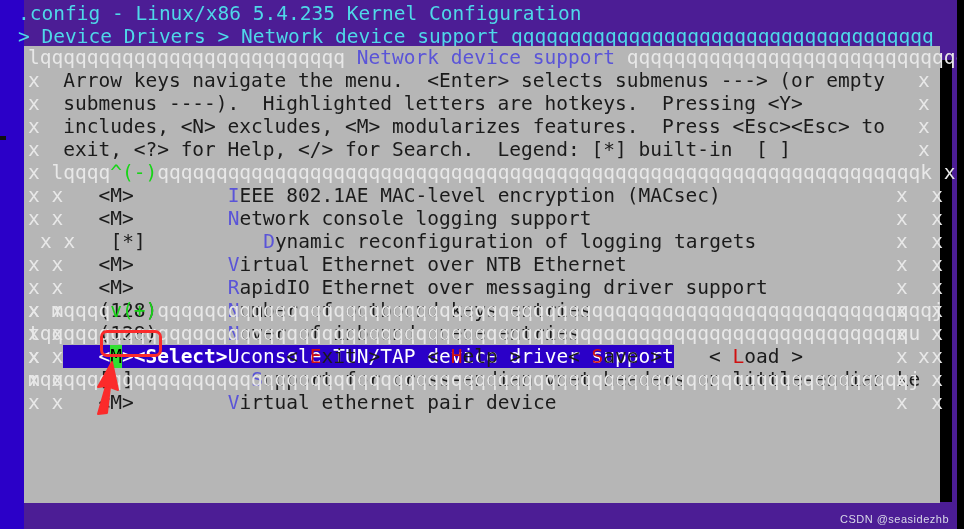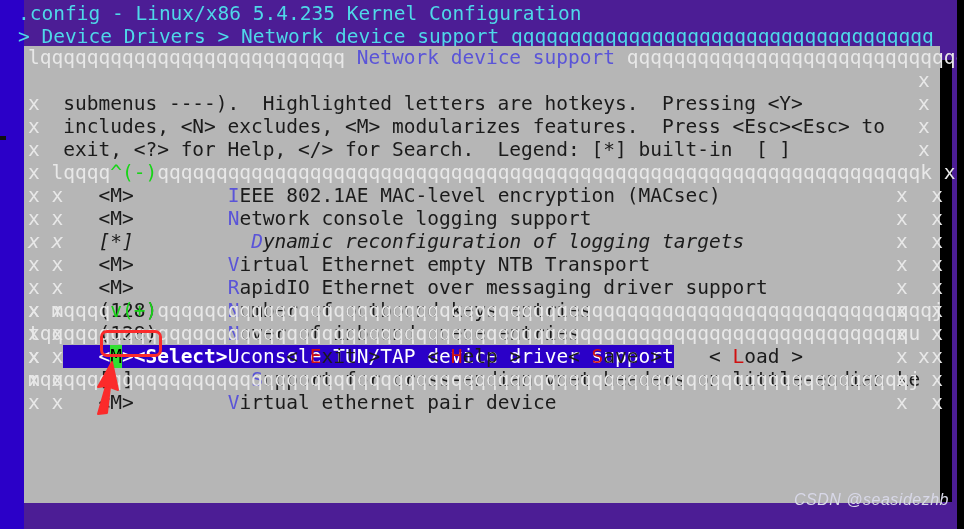--- a/index.html
+++ b/index.html
@@ -113,26 +113,25 @@
     left: 92px;
     top: 356px;
     width: 46px;
     height: 60px;
     pointer-events: none;
   }
 
   #watermark {
     position: absolute;
     right: 8px;
-    bottom: 20px;
+    bottom: 4px;
     font-family: "Liberation Sans", sans-serif;
-    font-size: 16px;
+    font-size: 11px;
     color: #d8d8e8;
     letter-spacing: 0.5px;
-    font-style: italic;
   }
   #leftbar {
     position: absolute;
     left: 0; top: 0; width: 24px; height: 529px;
     background: #2b00c8;
   }
   #leftnotch {
     position: absolute; left: 0; top: 136px; width: 6px; height: 4px;
     background: #101010;
   }
@@ -148,39 +147,40 @@
   <div class="title-line">.config - Linux/x86 5.4.235 Kernel Configuration</div>
   <div class="crumb-line"><span>&gt; Device Drivers &gt; Network device support </span><span class="fill">qqqqqqqqqqqqqqqqqqqqqqqqqqqqqqqqqqqq</span></div>
 
   <div class="shadow"></div>
   <div class="shadow2"></div>
 
   <div id="dialog">
 
     <div class="row" style="top:0px; left:4px;"><span class="border">l</span><span class="border">qqqqqqqqqqqqqqqqqqqqqqqqqq</span><span class="border"> </span><span class="dlgtitle">Network device support</span><span class="border"> </span><span class="border">qqqqqqqqqqqqqqqqqqqqqqqqqqqqq</span></div>
 
+    <div class="row" style="top:23px; left:4px;"><span class="border">x</span><span>  </span><span>Arrow keys navigate the menu.  &lt;Enter&gt; selects submenus ---&gt; (or empty</span></div>
     <div class="row" style="top:46px; left:4px;"><span class="border">x</span><span>  </span><span>submenus ----).  Highlighted letters are hotkeys.  Pressing &lt;Y&gt;</span></div>
     <div class="row" style="top:69px; left:4px;"><span class="border">x</span><span>  </span><span>includes, &lt;N&gt; excludes, &lt;M&gt; modularizes features.  Press &lt;Esc&gt;&lt;Esc&gt; to</span></div>
     <div class="row" style="top:92px; left:4px;"><span class="border">x</span><span>  </span><span>exit, &lt;?&gt; for Help, &lt;/&gt; for Search.  Legend: [*] built-in  [ ]</span></div>
 
     <div class="row border" style="top:23px; left:894px;">x</div>
     <div class="row border" style="top:46px; left:894px;">x</div>
     <div class="row border" style="top:69px; left:894px;">x</div>
     <div class="row border" style="top:92px; left:894px;">x</div>
 
     <div class="row" style="top:115px; left:4px;"><span class="border">x</span><span> </span><span class="border">l</span><span class="border">qqqq</span><span class="green">^(-)</span><span class="border">qqqqqqqqqqqqqqqqqqqqqqqqqqqqqqqqqqqqqqqqqqqqqqqqqqqqqqqqqqqqqqqqq</span><span class="border">k</span><span> </span><span class="border">x</span></div>
 
     <div id="menu-rows">
         <div class="row" style="top: 138px; left: 4px;"><span class="border">x</span><span> </span><span class="border">x</span><span><span>   </span><span>&lt;M&gt;</span><span>        </span><span class="hk">I</span><span>EEE 802.1AE MAC-level encryption (MACsec)</span></span></div>
         <div class="row border" style="top: 138px; left: 872px;">x  x</div>
         <div class="row" style="top: 161px; left: 4px;"><span class="border">x</span><span> </span><span class="border">x</span><span><span>   </span><span>&lt;M&gt;</span><span>        </span><span class="hk">N</span><span>etwork console logging support</span></span></div>
         <div class="row border" style="top: 161px; left: 872px;">x  x</div>
-        <div class="row" style="top: 184px; left: 4px; font-style: italic;"><span class="border">x</span><span> </span><span class="border">x</span><span><span>   </span><span>[*]</span><span>          </span><span class="hk">D</span><span>ynamic reconfiguration of logging targets</span></span></div>
+        <div class="row" style="top: 184px; left: 16px;"><span class="border">x</span><span> </span><span class="border">x</span><span><span>   </span><span>[*]</span><span>          </span><span class="hk">D</span><span>ynamic reconfiguration of logging targets</span></span></div>
         <div class="row border" style="top: 184px; left: 872px;">x  x</div>
-        <div class="row" style="top: 207px; left: 4px;"><span class="border">x</span><span> </span><span class="border">x</span><span><span>   </span><span>&lt;M&gt;</span><span>        </span><span class="hk">V</span><span>irtual Ethernet empty NTB Transport</span></span></div>
+        <div class="row" style="top: 207px; left: 4px;"><span class="border">x</span><span> </span><span class="border">x</span><span><span>   </span><span>&lt;M&gt;</span><span>        </span><span class="hk">V</span><span>irtual Ethernet over NTB Ethernet</span></span></div>
         <div class="row border" style="top: 207px; left: 872px;">x  x</div>
         <div class="row" style="top: 230px; left: 4px;"><span class="border">x</span><span> </span><span class="border">x</span><span><span>   </span><span>&lt;M&gt;</span><span>        </span><span class="hk">R</span><span>apidIO Ethernet over messaging driver support</span></span></div>
         <div class="row border" style="top: 230px; left: 872px;">x  x</div>
         <div class="row" style="top: 253px; left: 4px;"><span class="border">x</span><span> </span><span class="border">x</span><span><span>   </span><span>(128)</span><span>      </span><span class="hk">N</span><span>umber of outbound keys entries</span></span></div>
         <div class="row border" style="top: 253px; left: 872px;">x  x</div>
         <div class="row" style="top: 276px; left: 4px;"><span class="border">x</span><span> </span><span class="border">x</span><span><span>   </span><span>(128)</span><span>      </span><span class="hk">N</span><span>over of inbound queue entries</span></span></div>
         <div class="row border" style="top: 276px; left: 872px;">x  x</div>
         <div class="row" style="top: 299px; left: 4px;"><span class="border">x</span><span> </span><span class="border">x</span><span class="sel"><span>   </span><span><span>&lt;</span><span class="cursor">M</span><span>&gt;</span></span><span>        </span><span class="hk">U</span><span>console TUN/TAP device driver support</span></span></div>
         <div class="row border" style="top: 299px; left: 872px;">x  x</div>
         <div class="row" style="top: 322px; left: 4px;"><span class="border">x</span><span> </span><span class="border">x</span><span><span>   </span><span>[ ]</span><span>          </span><span class="hk">S</span><span>upport for cross-endian vnet headers on little-endian ke</span></span></div>

